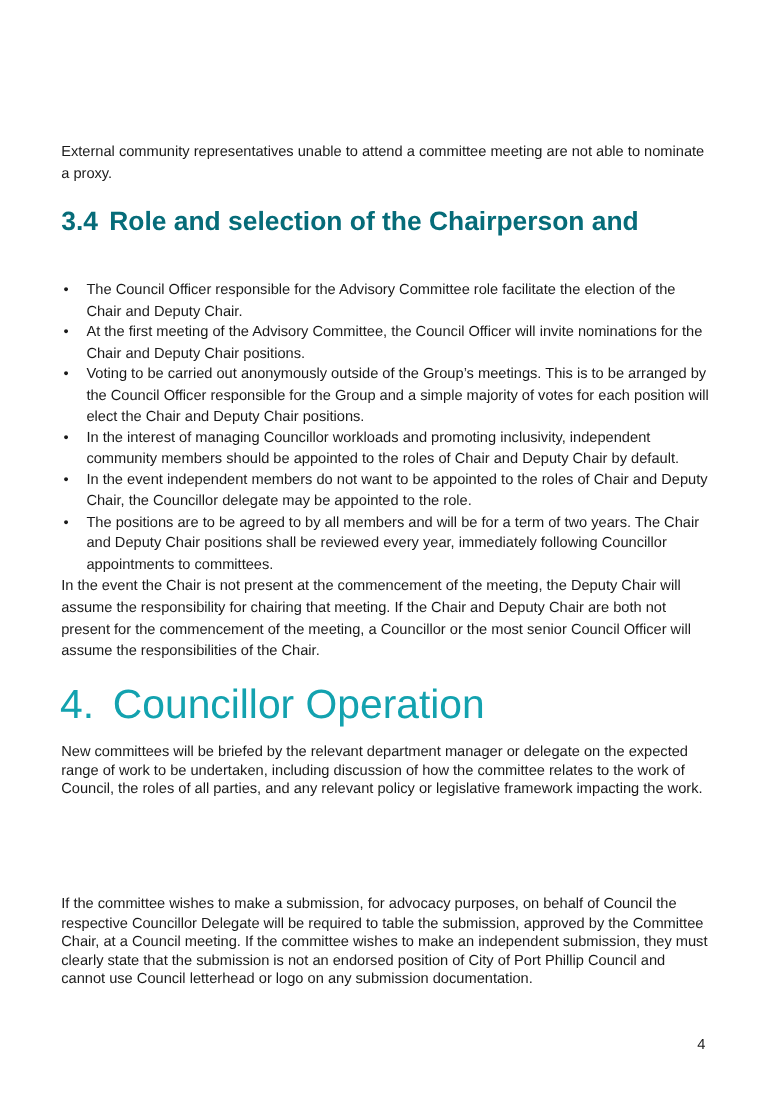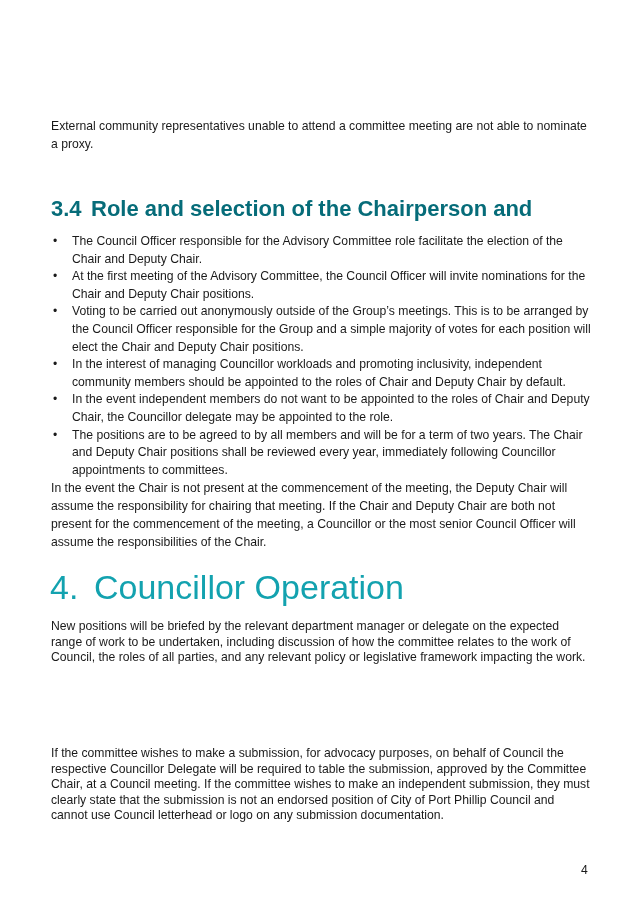--- a/index.html
+++ b/index.html
@@ -3,21 +3,21 @@
 <meta charset="utf-8">
 <style>
   html, body { margin: 0; padding: 0; background: #ffffff; }
   body { width: 638px; height: 912px; position: relative; overflow: hidden;
          font-family: "Liberation Sans", sans-serif; color: #1a1a1a; }
   .page { position: absolute; left: 0; top: 4px; width: 542px; height: 912px; }
   .p { position: absolute; left: 51px; width: 540px; font-size: 12.2px; line-height: 18px; margin: 0; }
   .p.tight { line-height: 15.5px; }
   .h2 { position: absolute; left: 51px; top: 167px; margin: 0; font-weight: bold;
         font-size: 22px; line-height: 27px; color: #066c79; }
-  .h2 .num { display: inline-block; width: 40px; margin-top: 24px; }
+  .h2 .num { display: inline-block; width: 40px; }
   .h2 .line2 { padding-left: 40px; display: block; }
   .bullets { position: absolute; left: 51px; top: 229px; width: 540px; margin: 0; padding: 0; list-style: none;
              font-size: 12.2px; line-height: 17.6px; }
   .bullets li { position: relative; padding-left: 21px; }
   .bullets li .dot { position: absolute; left: 2px; top: 0; }
   .h1 { position: absolute; left: 50px; top: 563px; margin: 0; font-weight: normal;
         font-size: 34px; line-height: 40px; color: #13a2af; }
   .h1 .num { display: inline-block; width: 44px; }
   .pagenum { position: absolute; left: 581px; top: 859px; font-size: 12.2px; }
 </style>
@@ -40,17 +40,17 @@
     <li><span class="dot">•</span><span>In the event independent members do not want to be appointed to the roles of Chair and Deputy Chair, the Councillor delegate may be appointed to the role.</span></li>
     <li><span class="dot">•</span><span>The positions are to be agreed to by all members and will be for a term of two years. The Chair and Deputy Chair positions shall be reviewed every year, immediately following Councillor appointments to committees.</span></li>
   </ul>
 
   <p class="p" style="top:475px;">In the event the Chair is not present at the commencement of the meeting, the Deputy Chair will assume the responsibility for chairing that meeting. If the Chair and Deputy Chair are both not present for the commencement of the meeting, a Councillor or the most senior Council Officer will assume the responsibilities of the Chair.</p>
 
   <h1 class="h1">
     <span class="num">4.</span><span>Councillor Operation</span>
   </h1>
 
-  <p class="p tight" style="top:615px;">New positions will be briefed by the relevant department manager or delegate on the expected range of work to be undertaken, including discussion of how the committee relates to the work of Council, the roles of all parties, and any relevant policy or legislative framework impacting the work.</p>
+  <p class="p tight" style="top:615px;">New committees will be briefed by the relevant department manager or delegate on the expected range of work to be undertaken, including discussion of how the committee relates to the work of Council, the roles of all parties, and any relevant policy or legislative framework impacting the work.</p>
   <p class="p tight" style="top:742px;">If the committee wishes to make a submission, for advocacy purposes, on behalf of Council the respective Councillor Delegate will be required to table the submission, approved by the Committee Chair, at a Council meeting. If the committee wishes to make an independent submission, they must clearly state that the submission is not an endorsed position of City of Port Phillip Council and cannot use Council letterhead or logo on any submission documentation.</p>
 
   <div class="pagenum">4</div>
 </div>
 
 </body></html>

